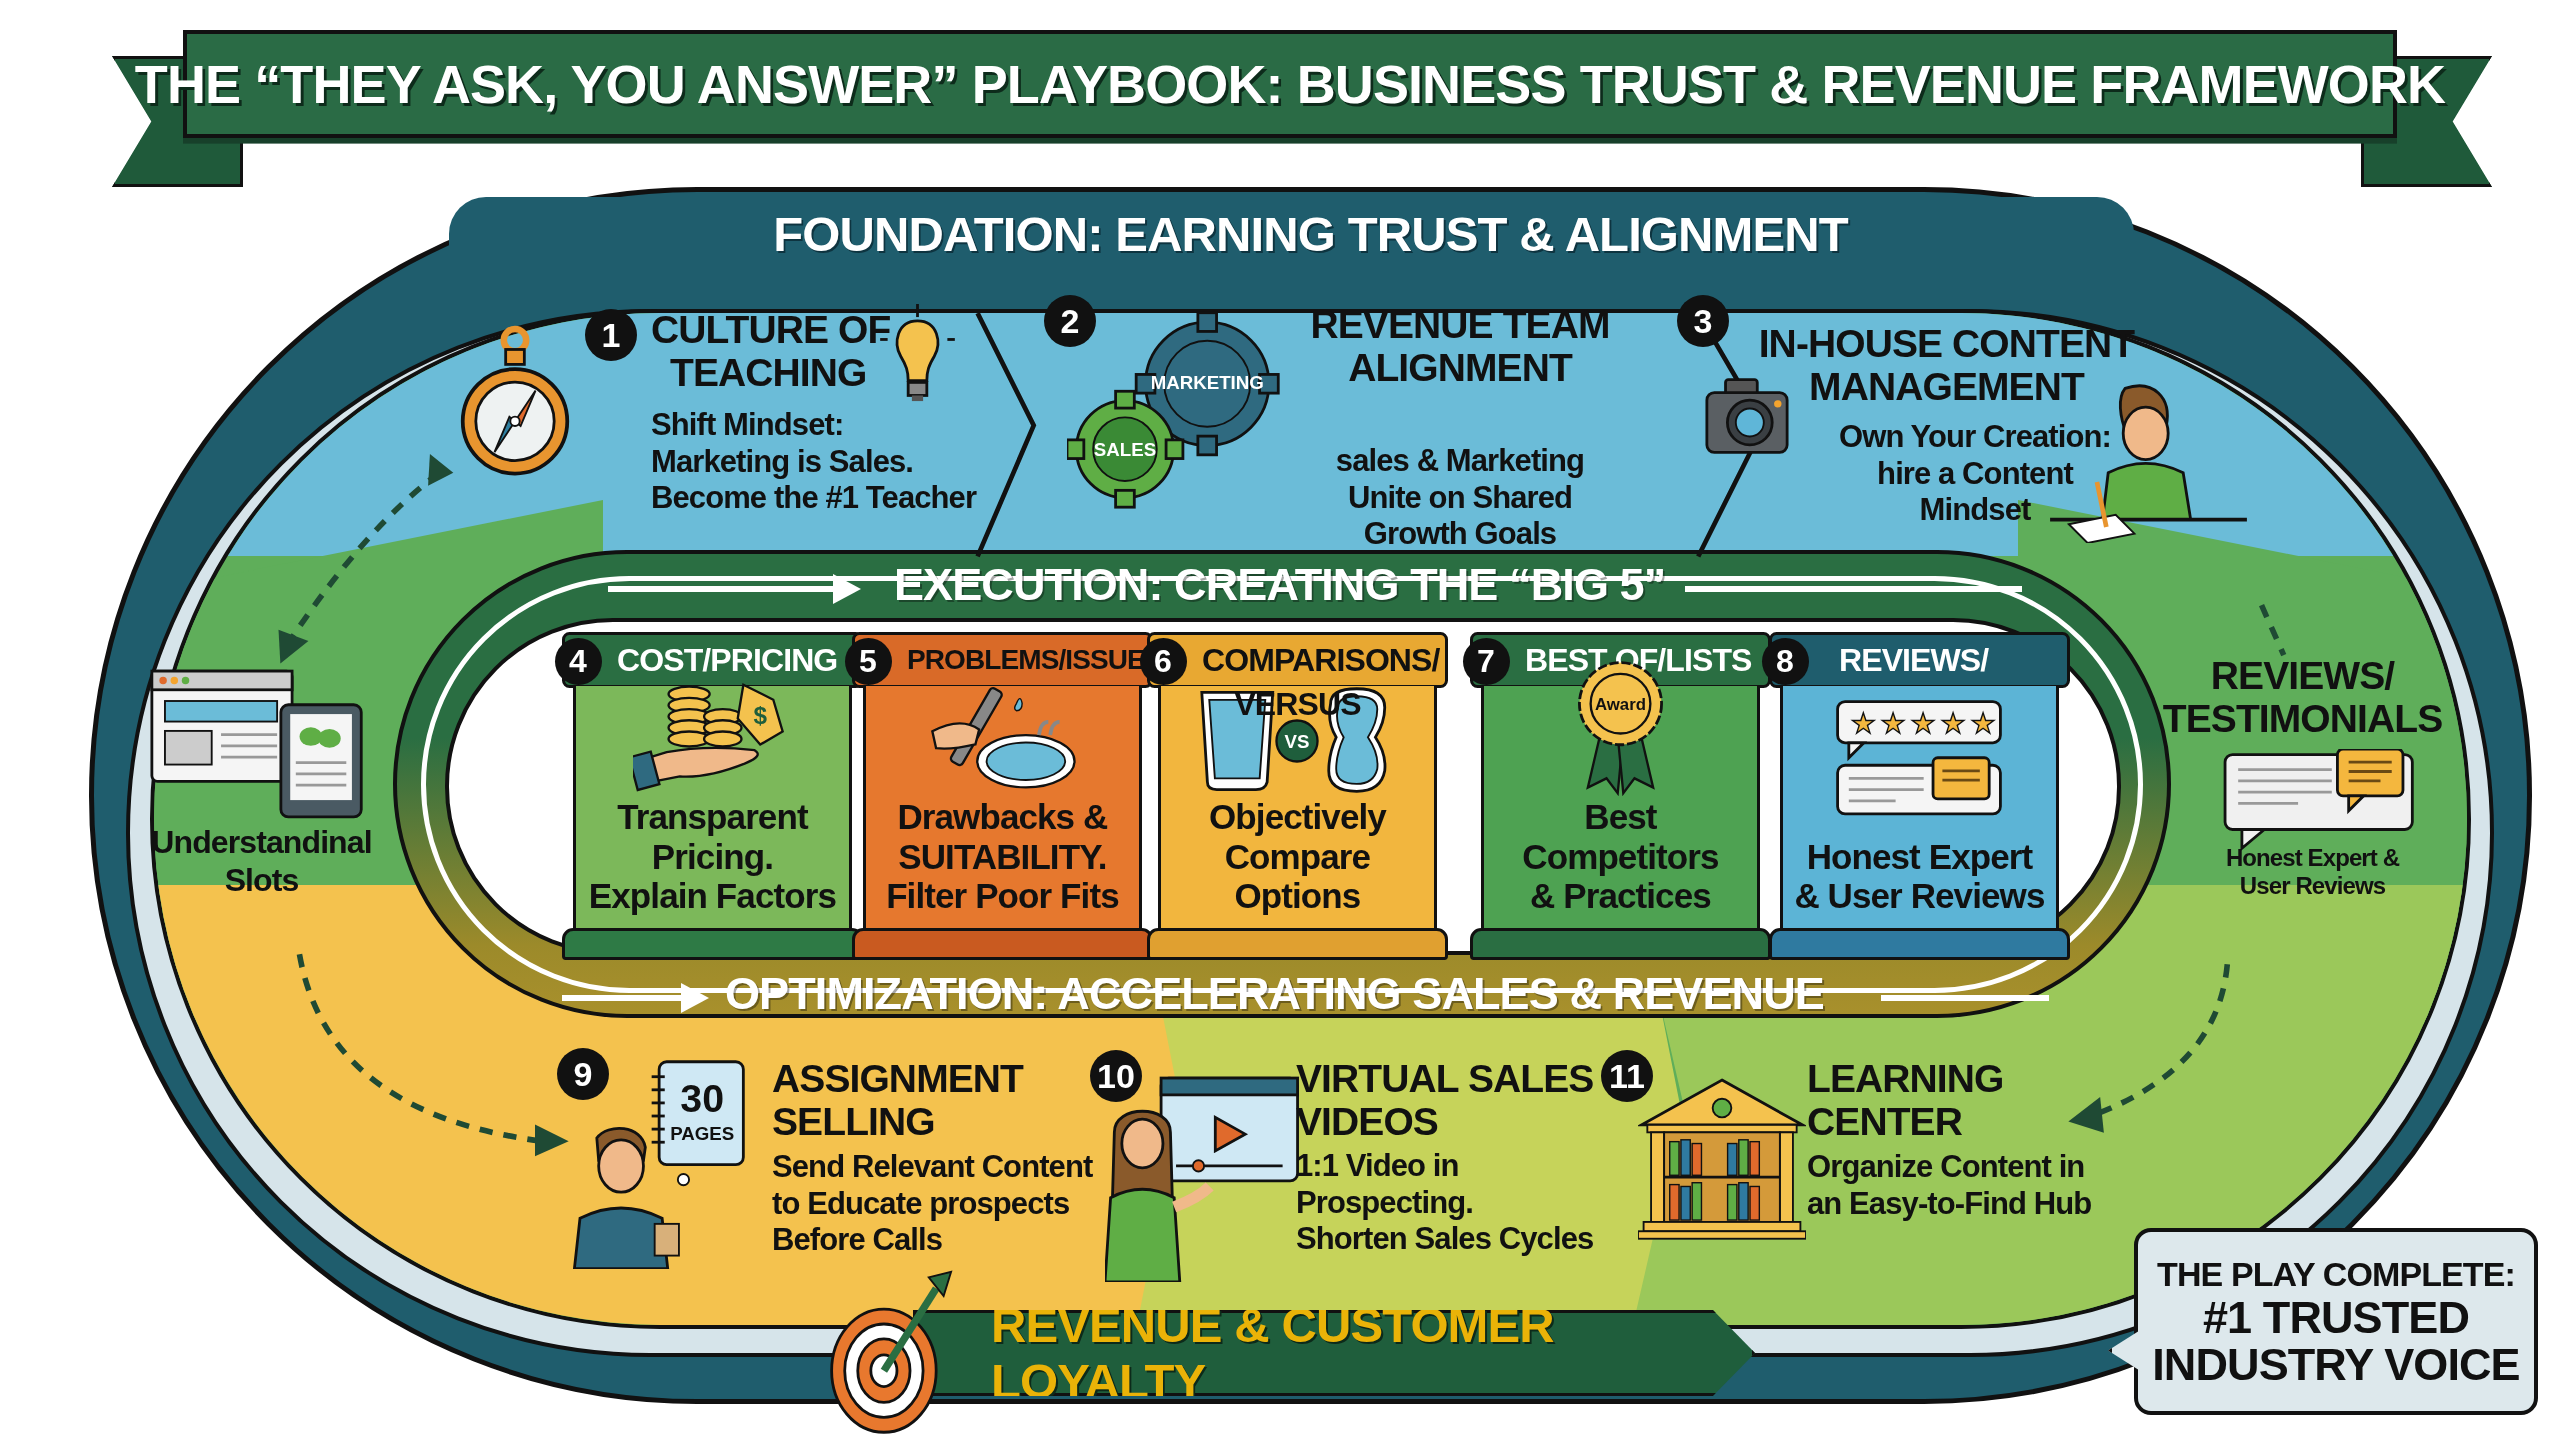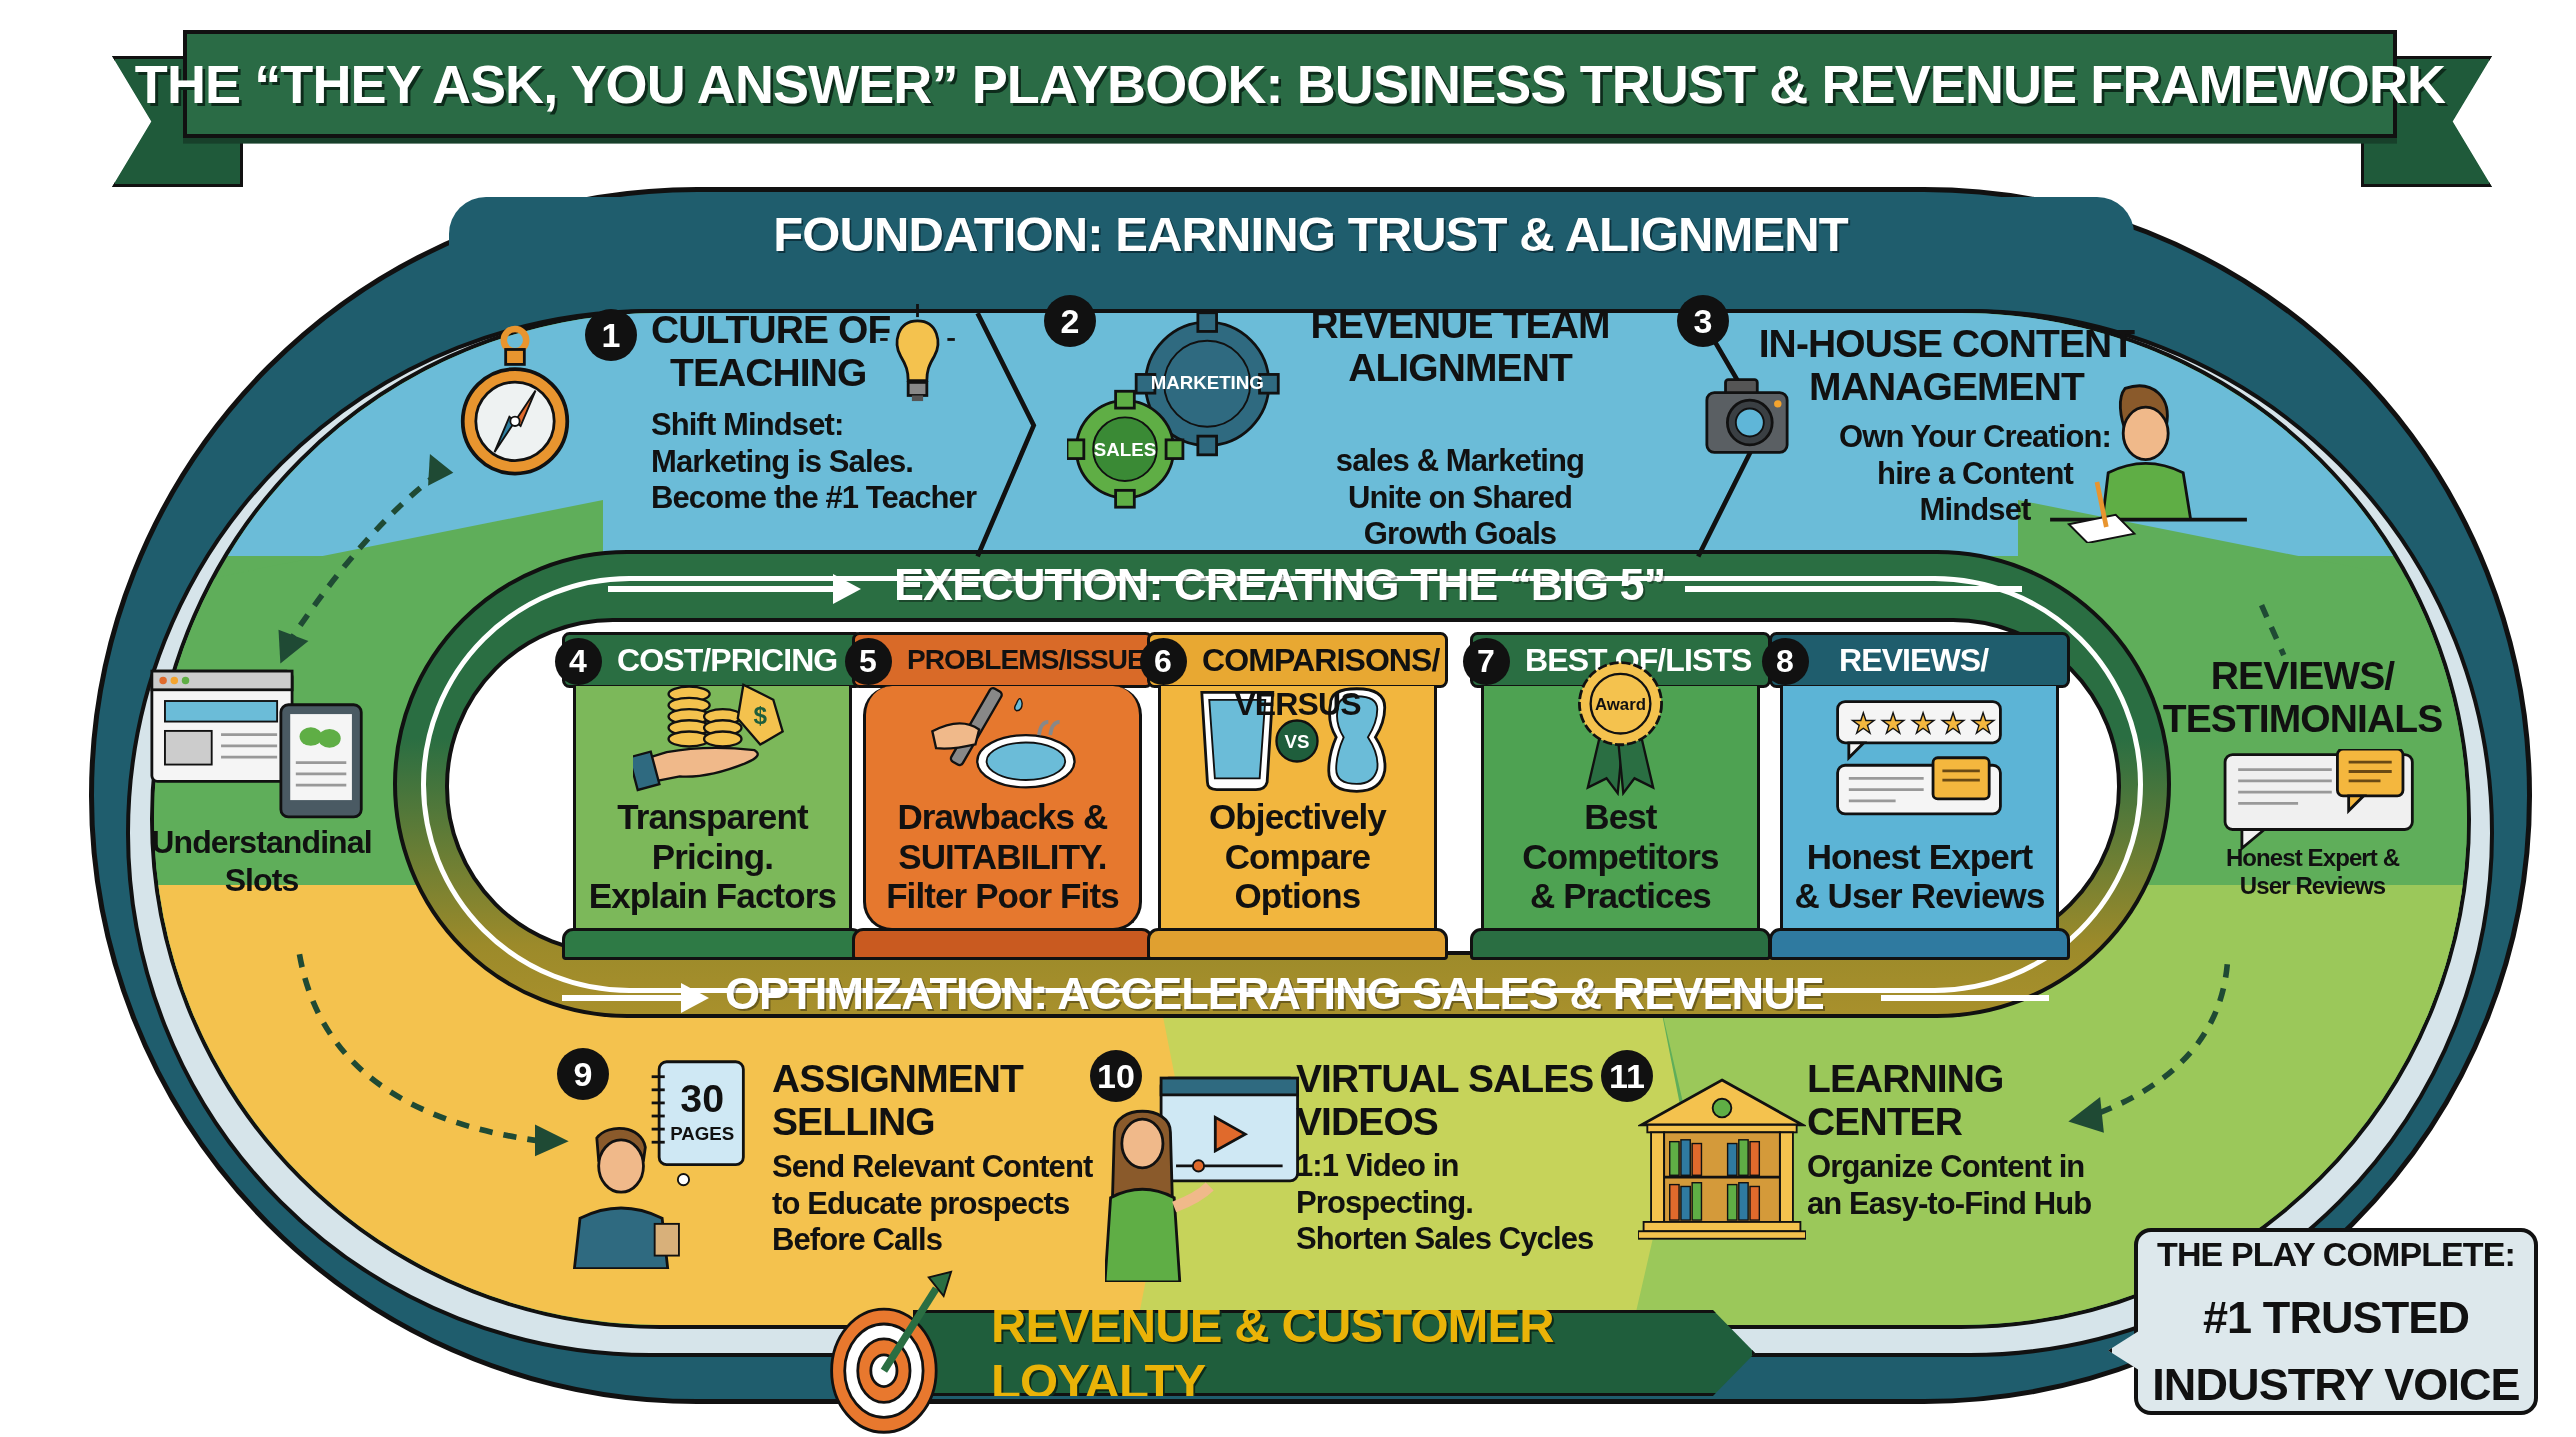--- a/index.html
+++ b/index.html
@@ -80,21 +80,21 @@
 
   .icon { position: absolute; z-index: 8; }
 
   
   .rev-banner { position: absolute; left: 913px; top: 1310px; width: 842px; height: 86px; background: #1f5e3c; border: 3.7px solid #111;
     clip-path: polygon(0 0, 95% 0, 100% 50%, 95% 100%, 0 100%); display: flex; align-items: center; padding-left: 75px; z-index: 9; }
   .rev-banner span { color: #eab308; font-weight: 700; font-size: 49px; letter-spacing: -0.9px; text-shadow: 1.9px 1.9px 0 #0c2a1a; }
 
   
   .callout { position: absolute; left: 2134px; top: 1228px; width: 404px; height: 187px; background: #dde8ec; border: 4.7px solid #111;
-    border-radius: 17px; z-index: 10; display: flex; flex-direction: column; align-items: center; justify-content: center; gap: 20px; }
+    border-radius: 17px; z-index: 10; display: flex; flex-direction: column; align-items: center; justify-content: center; }
   .callout .l1 { font-size: 34px; font-weight: 700; letter-spacing: -0.9px; }
   .callout .l2, .callout .l3 { font-size: 45px; font-weight: 700; letter-spacing: -0.9px; line-height: 1.05; }
   .callout-tail { position: absolute; left: 2108px; top: 1329px; width: 34px; height: 43px; background: #dde8ec; border-left: 4.7px solid #111;
     clip-path: polygon(100% 0, 0 50%, 100% 100%); z-index: 11; }
 
   .dash { position: absolute; z-index: 8; }
 </style>
 </head>
 <body>
 
@@ -305,21 +305,21 @@
       <div>Transparent Pricing.</div>
       <div>Explain Factors</div>
     </div>
   </div>
   <div class="base" style="background:#2e7a45;"></div>
 </div>
 
 <div class="pillar" style="left:852px;">
   <div class="cap" style="background:#d96a28;color:#111;font-size:28px;">PROBLEMS/ISSUES</div>
   <div class="num">5</div>
-  <div class="body" style="background:#e6782e;border-radius:29px;">
+  <div class="body" style="background:#e6782e;">
     <div class="ico">
       <svg width="159" height="122" viewBox="0 0 170 130">
         <rect x="50" y="10" width="14" height="90" rx="4" fill="#888" stroke="#111" stroke-width="2.5" transform="rotate(30 57 55)"></rect>
         <path d="M10 60 Q40 44 60 58 L56 74 Q30 80 14 78Z" fill="#f0b98a" stroke="#111" stroke-width="2.5"></path>
         <ellipse cx="110" cy="92" rx="52" ry="28" fill="#fff" stroke="#111" stroke-width="2.5"></ellipse>
         <ellipse cx="110" cy="92" rx="42" ry="20" fill="#6bbcd8" stroke="#111" stroke-width="2"></ellipse>
         <path d="M124 64 Q126 50 134 50" fill="none" stroke="#888" stroke-width="4"></path>
         <path d="M136 64 Q138 50 146 50" fill="none" stroke="#888" stroke-width="4"></path>
         <path d="M100 30 Q104 20 106 30 Q106 38 100 38 Q96 36 100 30Z" fill="#6bbcd8" stroke="#111" stroke-width="1.5"></path>
       </svg>

